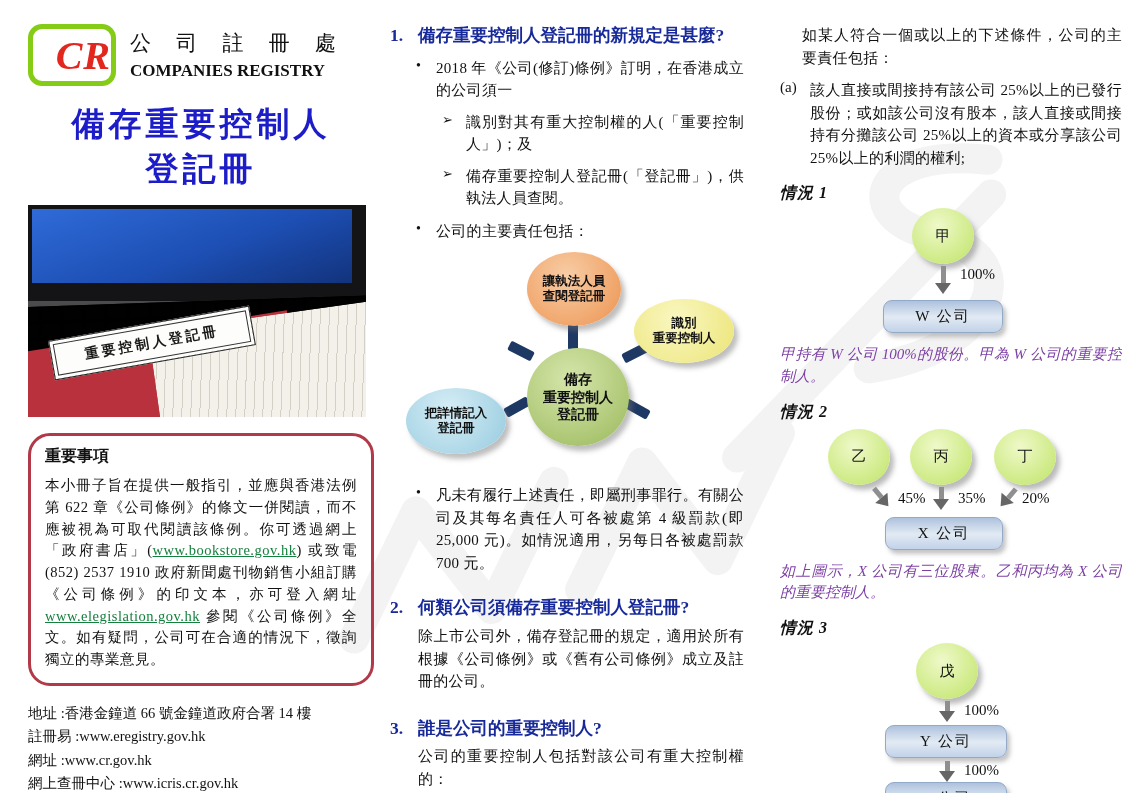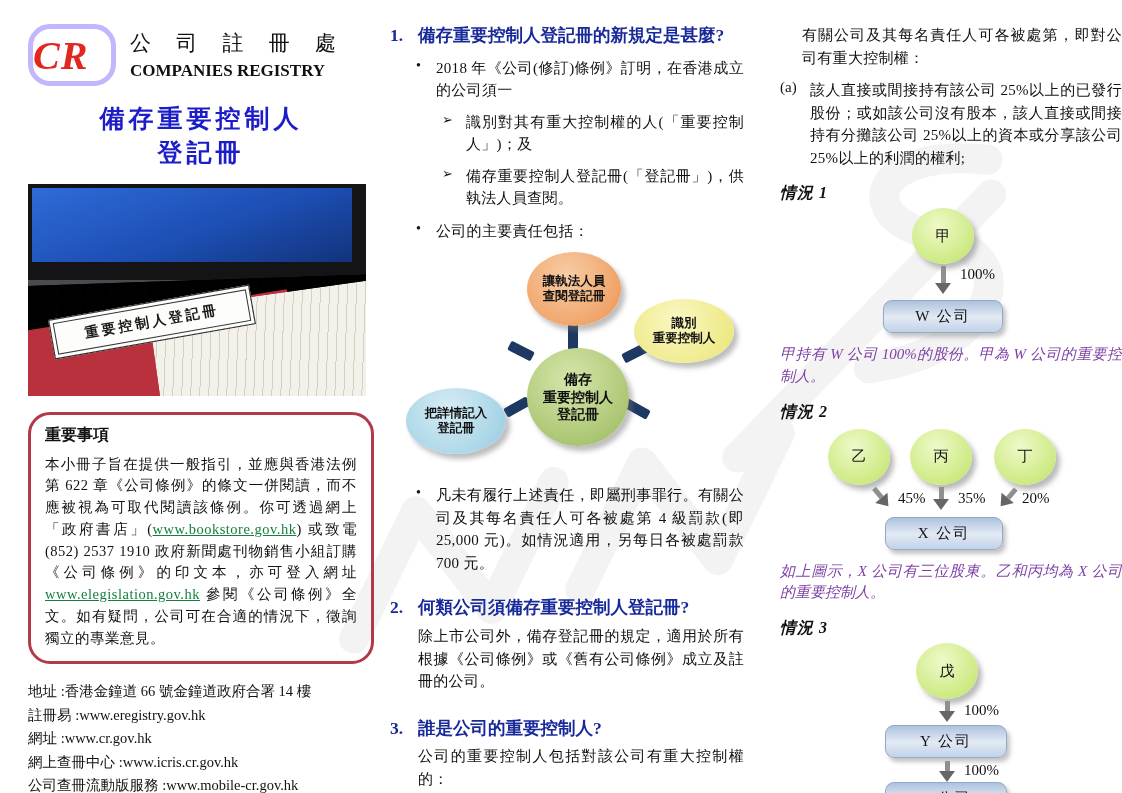--- a/index.html
+++ b/index.html
@@ -11,28 +11,28 @@
   .watermark { position:absolute; left:310px; top:130px; width:800px; height:520px;
     transform:rotate(-6deg); opacity:.5; pointer-events:none; z-index:0; }
 
   .col { position:absolute; top:24px; z-index:1; }
   .col1 { left:28px;  width:346px; }
   .col2 { left:390px; width:354px; }
   .col3 { left:780px; width:342px; }
 
   
   .brand { display:flex; align-items:center; gap:14px; }
-  .cr-logo { width:88px; height:62px; border:5px solid #c4b5fd; border-radius:22px;
-    display:flex; align-items:center; justify-content:flex-start; background:#fff; }
+  .cr-logo { width:88px; height:62px; border:5px solid #84cc16; border-radius:14px;
+    display:flex; align-items:center; justify-content:flex-end; background:#fff; }
   .cr-logo span { color:#e2281e; font-size:40px; font-weight:bold; font-style:italic;
     font-family:"Liberation Serif",serif; letter-spacing:1px; }
   .org-cn { font-size:21px; font-weight:normal; letter-spacing:10px; color:#101010; }
   .org-en { font-size:17px; font-weight:bold; margin-top:4px; color:#101010; }
   .doc-title { text-align:center; margin-top:16px; line-height:1.35;
-    font-size:25px; font-weight:bold; color:#1c1cc8; letter-spacing:4px; }
+    font-size:33px; font-weight:bold; color:#1c1cc8; letter-spacing:4px; }
 
   .photo { position:relative; width:338px; height:212px; margin-top:14px; overflow:hidden;
     background:linear-gradient(180deg,#5a5a5c,#3a3a3c); }
   .ph-monitor { position:absolute; left:-6px; top:0; width:350px; height:96px; background:#141416; }
   .ph-screen { position:absolute; left:10px; top:4px; width:320px; height:74px;
     background:linear-gradient(160deg,#2f6bd8 0%,#1d4fb4 55%,#12337c 100%); }
   .ph-keyboard { position:absolute; left:-8px; top:96px; width:360px; height:62px;
     background:#1c1c1e; transform:skewY(-2deg);
     background-image:repeating-linear-gradient(90deg,#2a2a2d 0 18px,#161618 18px 22px),
       repeating-linear-gradient(0deg,#2a2a2d 0 12px,#161618 12px 16px); background-blend-mode:multiply; }
@@ -229,21 +229,21 @@
 
     <div class="sec-h" style="margin-top:24px;">
       <span class="no">3.</span>
       <span>誰是公司的重要控制人?</span>
     </div>
     <div class="body-t indent">公司的重要控制人包括對該公司有重大控制權的：</div>
 
   </div>
 
   <div class="col col3">
-    <div class="body-t" style="margin-left:22px;">有關公司及其每名責任人可各被處第，即對公司有重大控制權：</div>
+    <div class="body-t" style="margin-left:22px;">如某人符合一個或以上的下述條件，公司的主要責任包括：</div>
 
     <div class="hang">
       <span class="tag">(a)</span>
       <span class="body-t">該人直接或間接持有該公司 25%以上的已發行股份；或如該公司沒有股本，該人直接或間接持有分攤該公司 25%以上的資本或分享該公司 25%以上的利潤的權利;</span>
     </div>
 
     <div class="r-head">情況 1</div>
     <div class="sc sc1">
       <div class="person" style="left:132px; top:0;">
         <span>甲</span>

